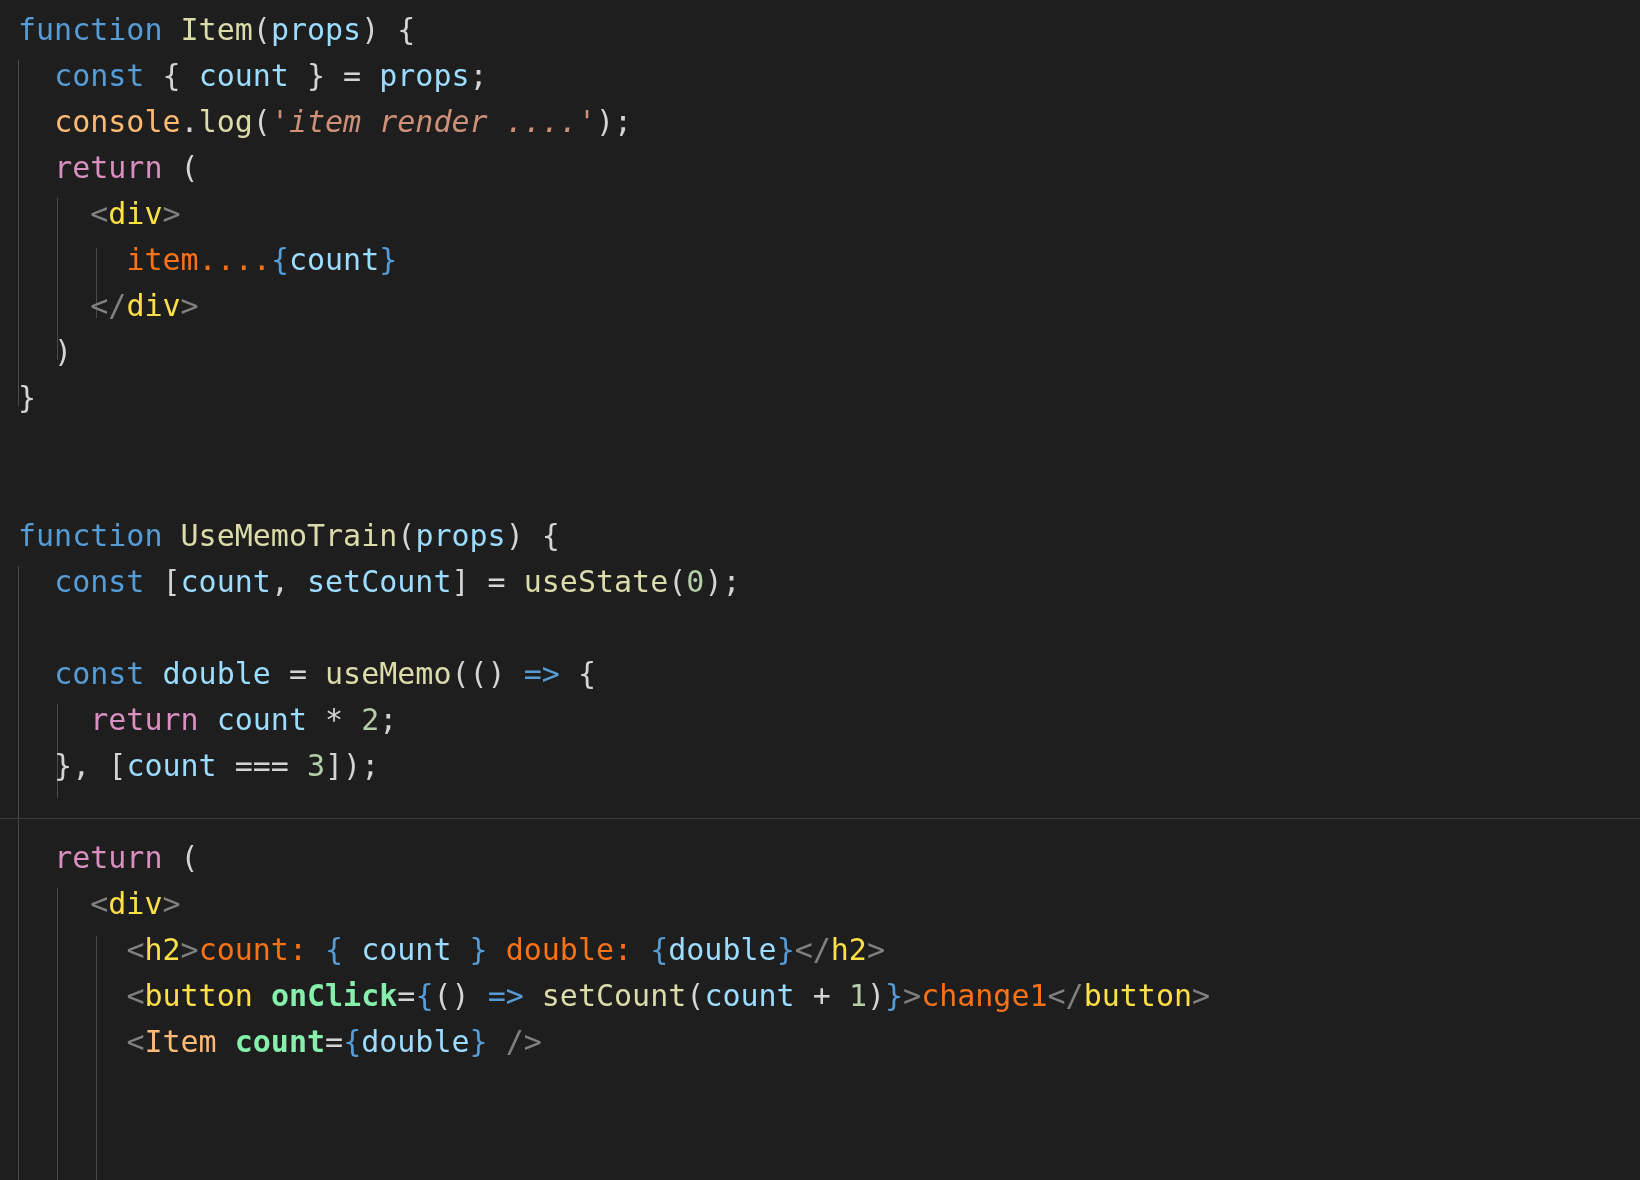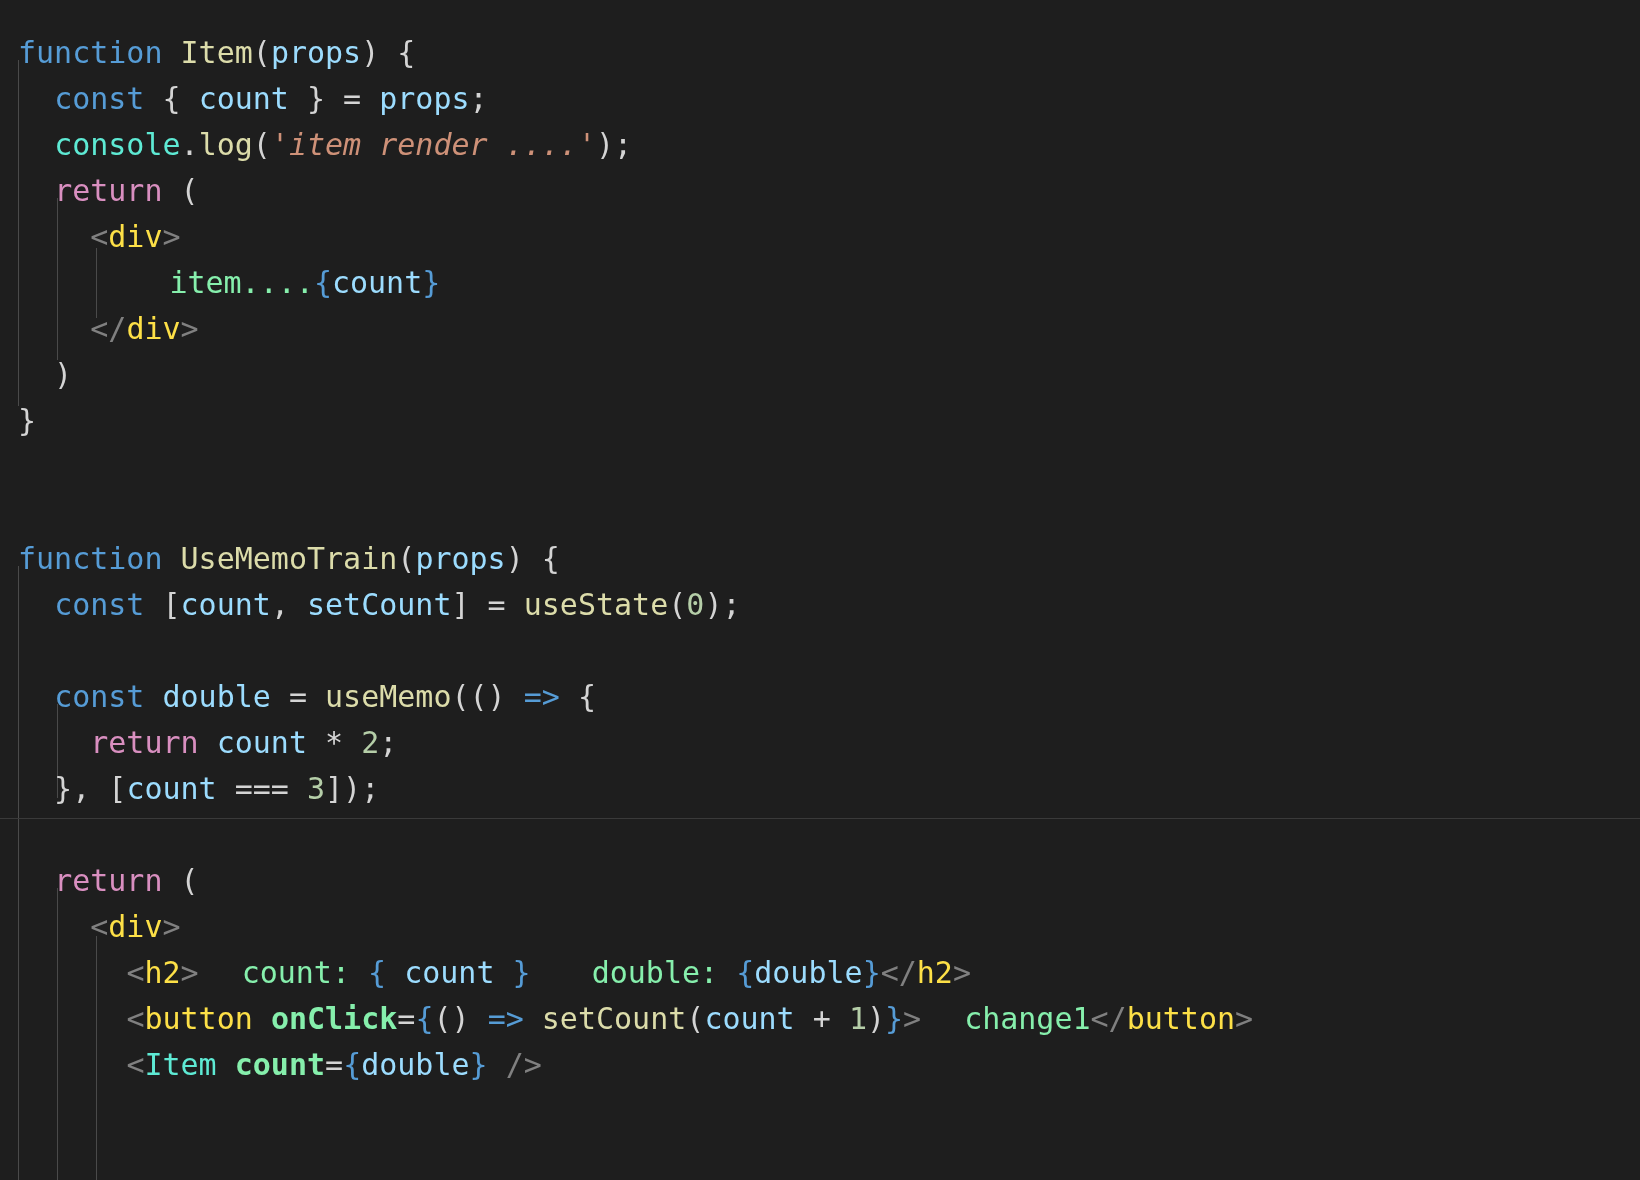--- a/index.html
+++ b/index.html
@@ -13,21 +13,21 @@
     height: 1180px;
     overflow: hidden;
     font-family: "DejaVu Sans Mono", "Liberation Mono", monospace;
   }
 
   #editor {
     position: relative;
     width: 1640px;
     height: 1180px;
     background: #1e1e1e;
-    padding-top: 30px;
+    padding-top: 7px;
     box-sizing: border-box;
   }
 
   
   .guides {
     position: absolute;
     left: 0; top: 0;
     width: 1640px; height: 1180px;
     pointer-events: none;
     z-index: 0;
@@ -66,25 +66,25 @@
 
   
   .t-keyword   { color: #569cd6; }   
   .t-control   { color: #d98fc0; }   
   .t-func      { color: #dcdcaa; }   
   .t-param     { color: #9cdcfe; }   
   .t-var       { color: #9cdcfe; }
   .t-plain     { color: #d4d4d4; }   
   .t-string    { color: #ce9178; font-style: italic; }   
   .t-number    { color: #b5cea8; }   
-  .t-object    { color: #5eead4; }   
+  .t-object    { color: #fdba74; }   
   .t-tag       { color: #fde047; }   
   .t-bracket   { color: #808080; }   
   .t-attr      { color: #86efac; font-weight: bold; }   
-  .t-jsxtext   { color: #86efac; margin-left: 43px; }   
+  .t-jsxtext   { color: #f97316; }   
   .t-arrow     { color: #569cd6; }   
   .t-brace     { color: #569cd6; }
 </style>
 </head>
 <body>
 
 <div id="editor">
 
   <div class="guides">
       <div class="guide" style="left: 18px; top: 60px; height: 346px; background: rgb(74, 74, 74);"></div>

